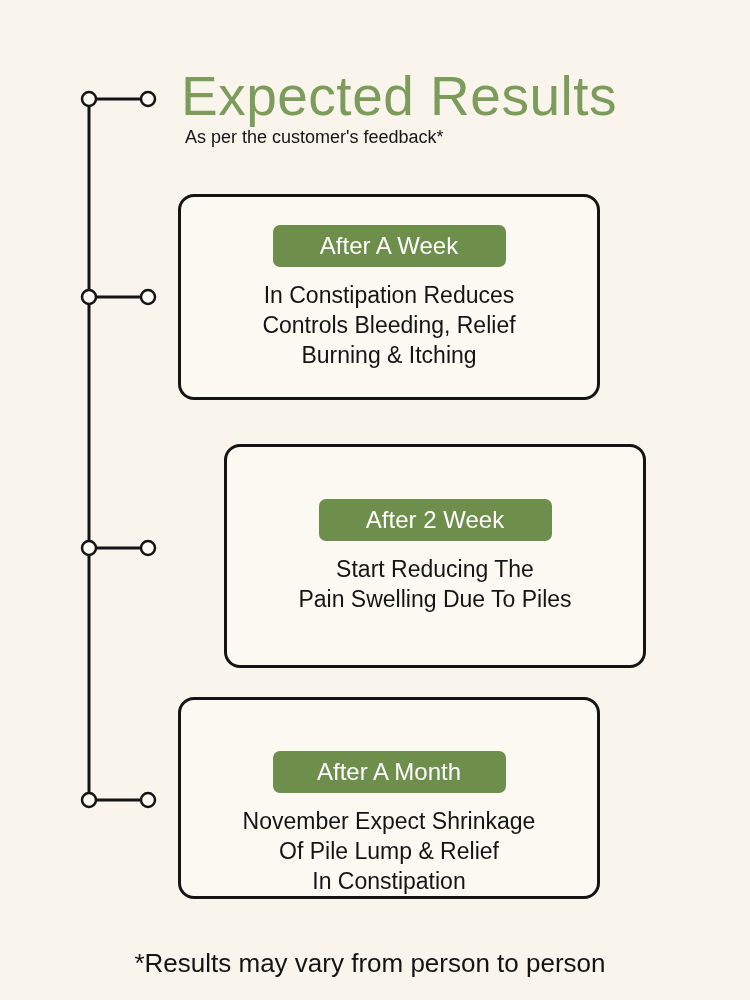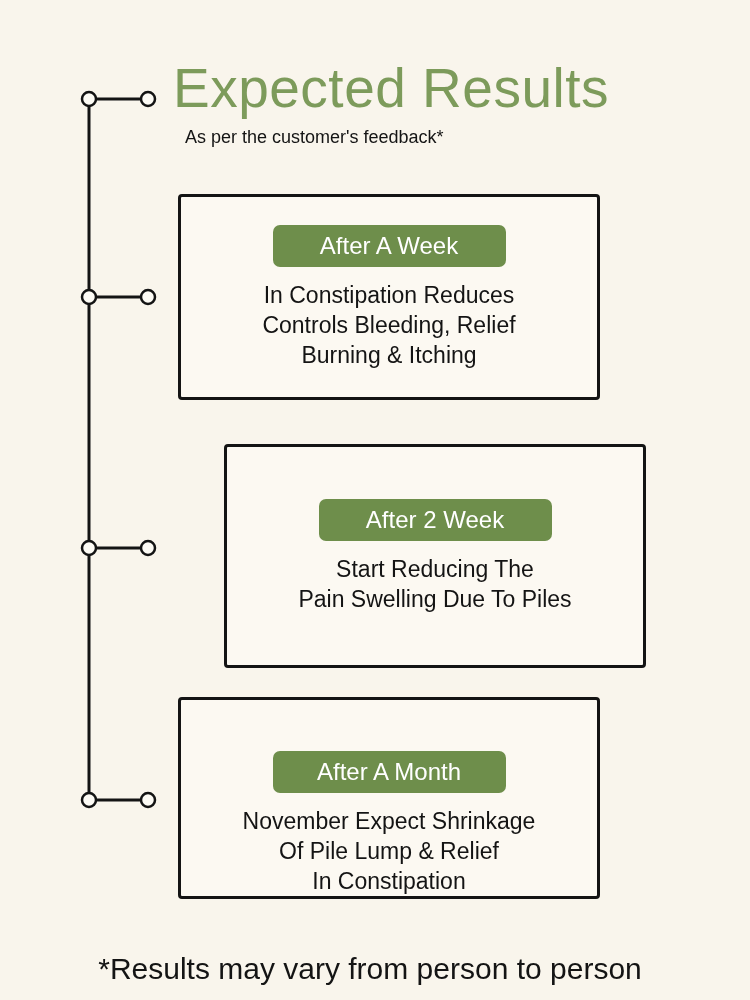--- a/index.html
+++ b/index.html
@@ -14,21 +14,21 @@
   .timeline-svg {
     position: absolute;
     left: 0; top: 0;
     width: 750px; height: 1000px;
     pointer-events: none;
   }
   .page-title {
     position: absolute;
     left: 173px;
     top: 56px;
-    margin: 0;
+    margin: 8px;
     font-size: 55px;
     font-weight: 400;
     letter-spacing: 0.5px;
     color: #7d9b5b;
     white-space: nowrap;
   }
   .page-subtitle {
     position: absolute;
     left: 181px;
     top: 123px;
@@ -37,21 +37,21 @@
     font-weight: 500;
     color: #141414;
     white-space: nowrap;
   }
   .card {
     position: absolute;
     left: 178px;
     width: 422px;
     box-sizing: border-box;
     border: 3px solid #141414;
-    border-radius: 4px;
+    border-radius: 16px;
     background: #fcf9f2;
     display: flex;
     flex-direction: column;
     align-items: center;
     justify-content: center;
     gap: 13px;
   }
   .card-1 { top: 194px; height: 206px; }
   .card-2 { top: 444px; height: 224px; margin-left: 46px; }
   .card-3 { top: 697px; height: 202px; justify-content: flex-end; }
@@ -74,21 +74,21 @@
     line-height: 30px;
     font-weight: 500;
     color: #141414;
   }
   .footnote {
     position: absolute;
     left: 0;
     top: 922px;
     width: 740px;
     text-align: center;
-    font-size: 30px;
+    font-size: 26px;
     font-weight: 500;
     color: #141414;
     white-space: nowrap;
   }
 </style>
 </head>
 <body>
 
 <div class="canvas">
 

